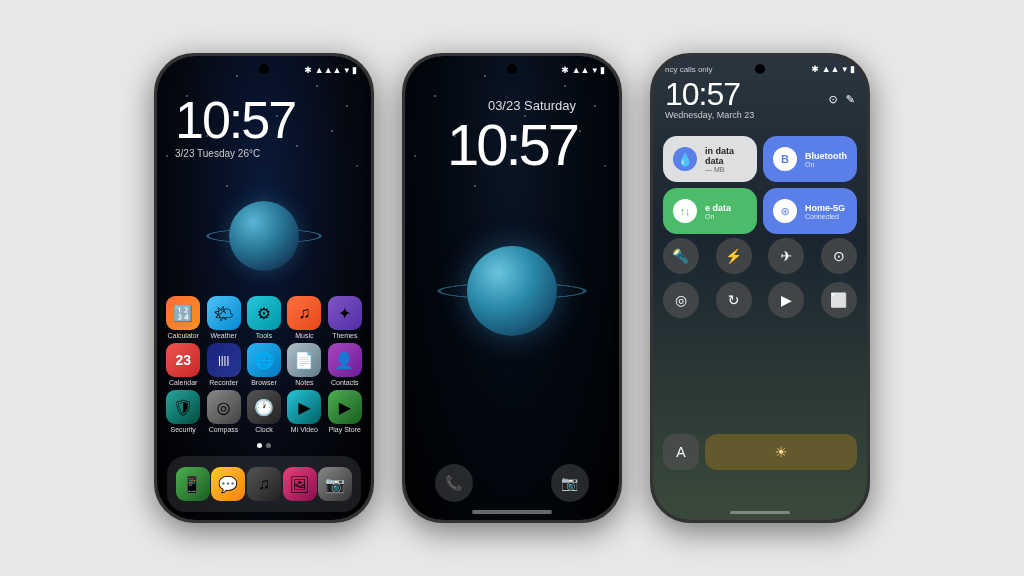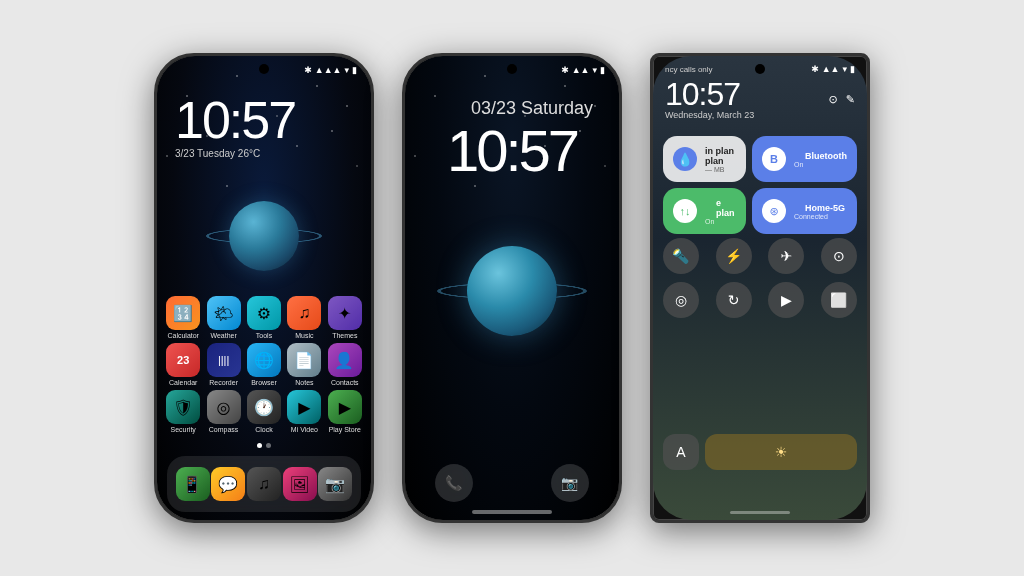--- a/index.html
+++ b/index.html
@@ -19,21 +19,21 @@
     .phone {
       position: relative;
       border-radius: 40px;
       background: #111;
       border: 3px solid #333;
       overflow: hidden;
       box-shadow: 0 8px 32px rgba(0,0,0,0.5), inset 0 0 0 1px #444;
     }
     .phone-1 { width: 220px; height: 470px; }
     .phone-2 { width: 220px; height: 470px; }
-    .phone-3 { width: 220px; height: 470px; border-radius: 9px; }
+    .phone-3 { width: 220px; height: 470px; }
 
     
     .status-bar {
       position: absolute;
       top: 0; left: 0; right: 0;
       height: 28px;
       display: flex;
       align-items: center;
       justify-content: flex-end;
       padding: 0 14px;
@@ -210,21 +210,21 @@
       overflow: hidden;
     }
     .clock-widget-2 {
       position: absolute;
       top: 42px;
       left: 0; right: 0;
       text-align: center;
       color: white;
     }
     .date-2 {
-      font-size: 18px;
+      font-size: 13px;
       font-weight: 300;
       color: #ddd;
       margin-left: 40px;
     }
     .time-2 {
       font-size: 58px;
       font-weight: 100;
       letter-spacing: -3px;
       line-height: 1.1;
     }
@@ -367,21 +367,21 @@
       align-items: center;
       justify-content: center;
       font-size: 13px;
       flex-shrink: 0;
     }
     .icon-blue-bg { background: #5b7fe8; color: white; }
     .icon-white-bg { background: white; color: #5b7fe8; }
 
     .tile-text { flex: 1; }
     .tile-title { font-size: 9px; font-weight: 600; color: #222; }
-    .tile-title-white { color: white; margin-left: 11px; }
+    .tile-title-white { color: white; }
     .tile-sub { font-size: 7px; color: #666; }
     .tile-sub-white { color: rgba(255,255,255,0.8); }
 
     
     .icon-grid {
       position: absolute;
       top: 182px;
       left: 10px; right: 10px;
     }
     .icon-row {
@@ -499,21 +499,21 @@
       <div class="app-icon">
         <div class="app-icon-img music">♫</div>
         <div class="app-label">Music</div>
       </div>
       <div class="app-icon">
         <div class="app-icon-img themes">✦</div>
         <div class="app-label">Themes</div>
       </div>
 
       <div class="app-icon">
-        <div class="app-icon-img calendar" style="font-size:11px; font-weight:bold; color:white;">23</div>
+        <div class="app-icon-img calendar" style="font-size:14px; font-weight:bold; color:white;">23</div>
         <div class="app-label">Calendar</div>
       </div>
       <div class="app-icon">
         <div class="app-icon-img recorder" style="color:white; font-size:11px;">||||</div>
         <div class="app-label">Recorder</div>
       </div>
       <div class="app-icon">
         <div class="app-icon-img browser">🌐</div>
         <div class="app-label">Browser</div>
       </div>
@@ -627,35 +627,35 @@
       <div class="cc-header-icons">
         <span>⊙</span>
         <span>✎</span>
       </div>
     </div>
 
     <div class="quick-tiles">
       <div class="tile tile-white">
         <div class="tile-icon icon-blue-bg">💧</div>
         <div class="tile-text">
-          <div class="tile-title">in plan plan</div>
+          <div class="tile-title">in data data</div>
           <div class="tile-sub">— MB</div>
         </div>
       </div>
       <div class="tile tile-blue">
         <div class="tile-icon icon-white-bg" style="font-size:11px; color:#5b7fe8; font-weight:bold;">B</div>
         <div class="tile-text">
           <div class="tile-title tile-title-white">Bluetooth</div>
           <div class="tile-sub tile-sub-white">On</div>
         </div>
       </div>
       <div class="tile tile-green">
         <div class="tile-icon icon-white-bg" style="font-size:11px; color:#4cbb6a; font-weight:bold;">↑↓</div>
         <div class="tile-text">
-          <div class="tile-title tile-title-white">e plan</div>
+          <div class="tile-title tile-title-white">e data</div>
           <div class="tile-sub tile-sub-white">On</div>
         </div>
       </div>
       <div class="tile tile-blue2">
         <div class="tile-icon icon-white-bg" style="font-size:11px; color:#5b7fe8;">⊛</div>
         <div class="tile-text">
           <div class="tile-title tile-title-white">Home-5G</div>
           <div class="tile-sub tile-sub-white">Connected</div>
         </div>
       </div>

